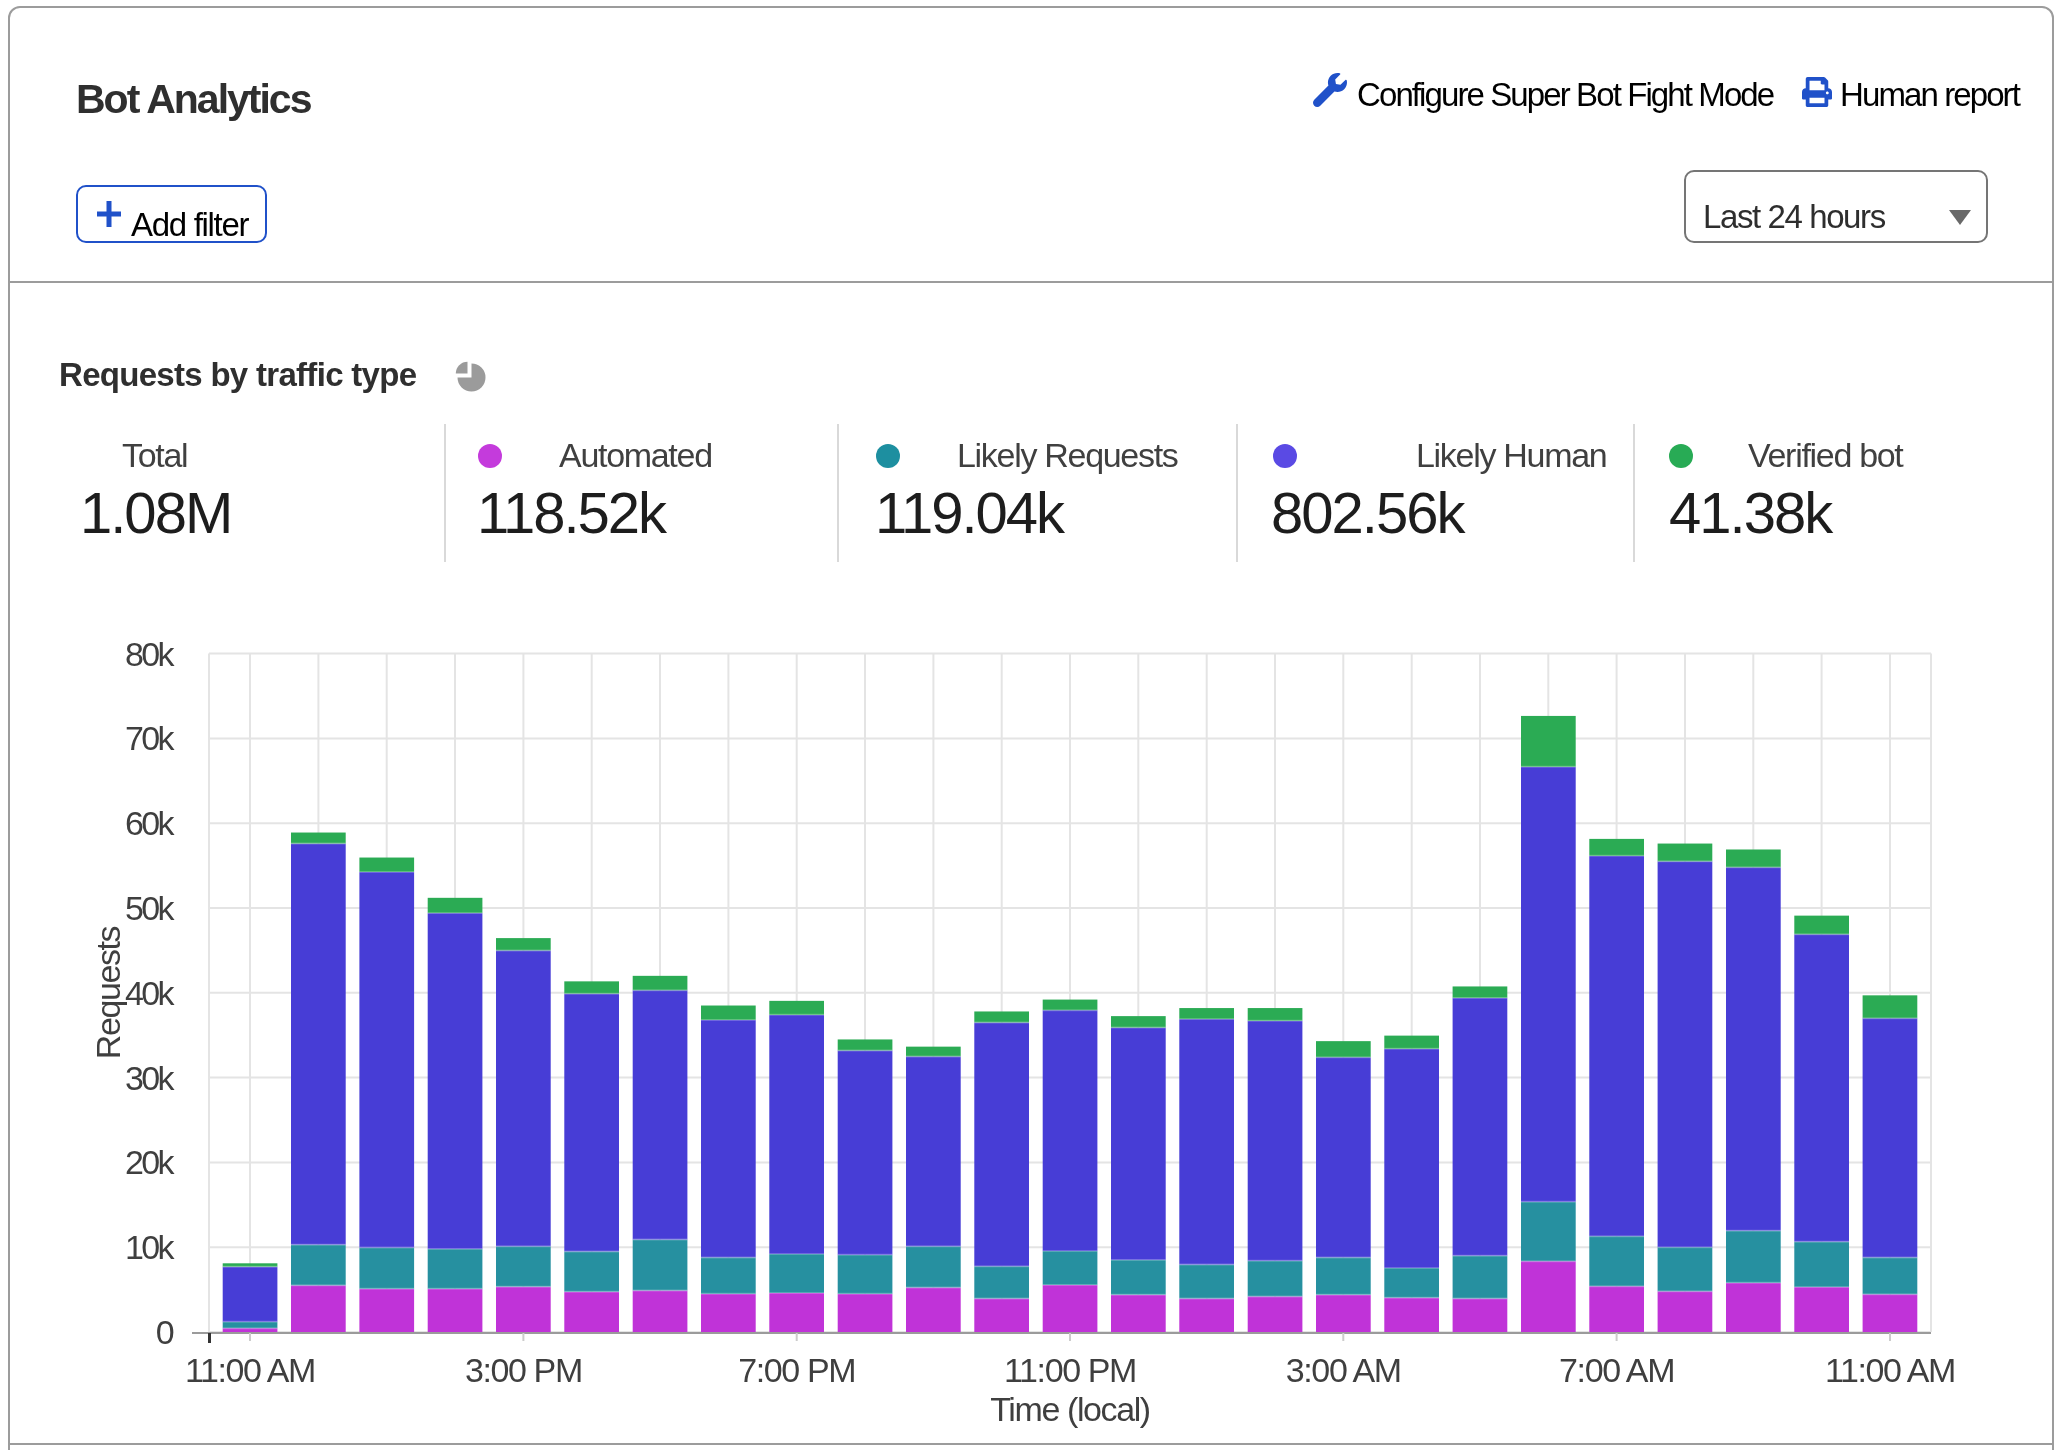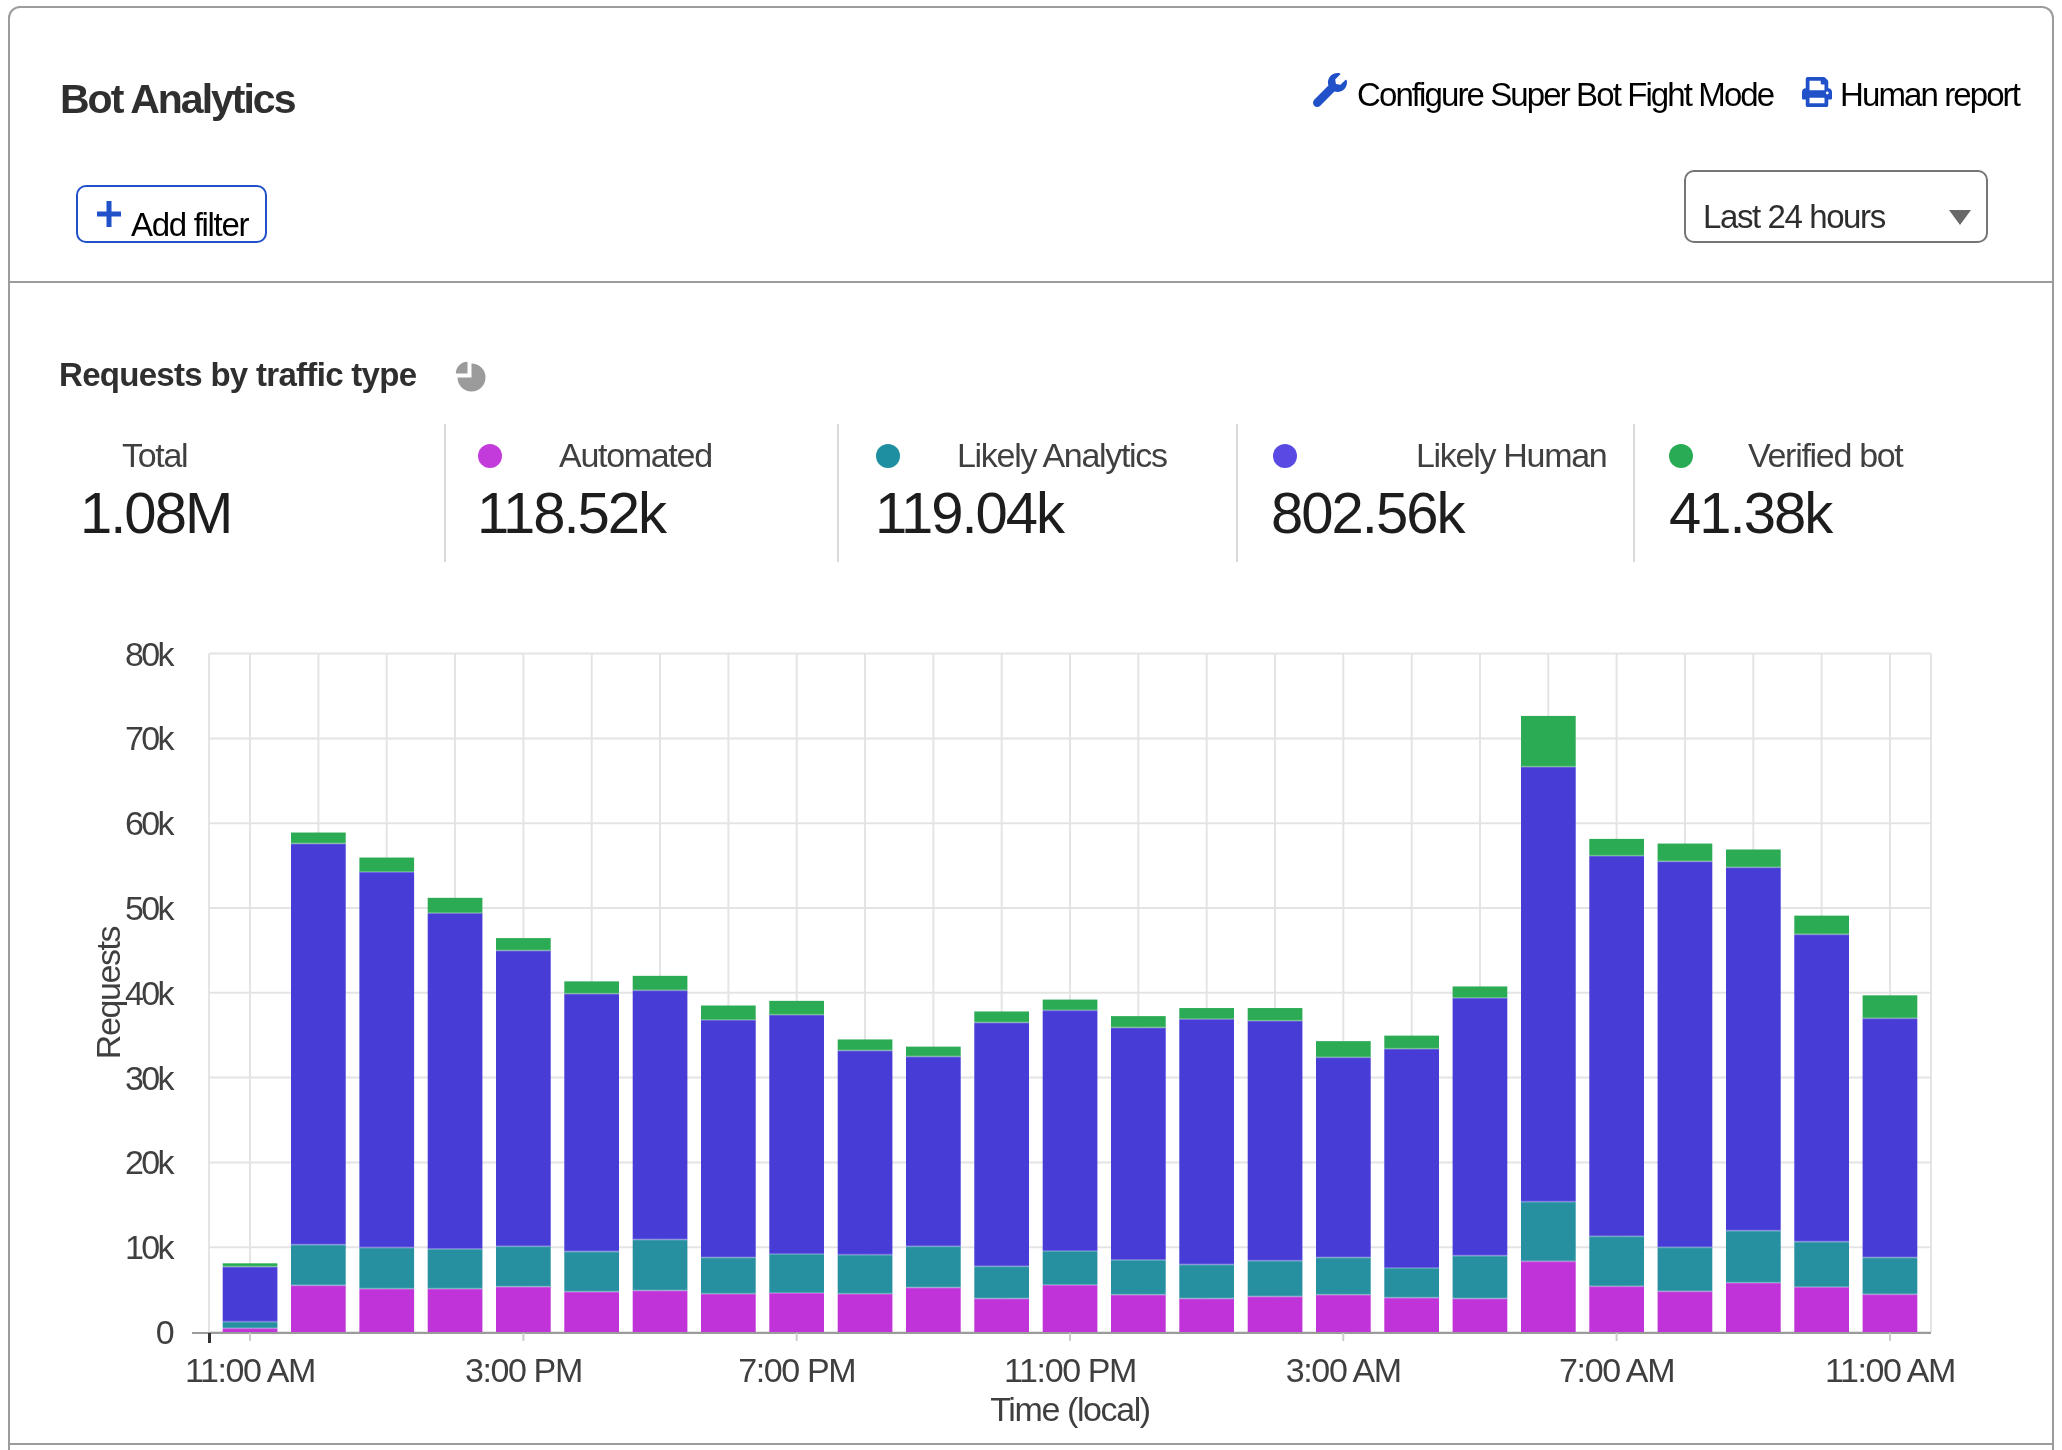--- a/index.html
+++ b/index.html
@@ -10,21 +10,21 @@
   .hr { position:absolute; left:8px; width:2046px; height:2px; background:#9c9c9c; }
   .link { font-size:33px; letter-spacing:-1.9px; color:#000000; }
   .slabel { position:absolute; top:438px; font-size:34px; letter-spacing:-1.3px; color:#404040; line-height:1;margin-left:39px; }
   .snum { position:absolute; top:484px; font-size:58px; letter-spacing:-2.0px; color:#1d1d1d; font-weight:normal; line-height:1; }
 </style></head>
 <body>
   <div class="card"></div>
   <div class="hr" style="top:281px"></div>
   <div class="hr" style="top:1443px"></div>
 
-  <div class="abs" style="left:60px;top:78.5px;font-size:41px;font-weight:bold;letter-spacing:-2px;color:#2f2f2f;line-height:1">Bot Analytics</div>
+  <div class="abs" style="left:76px;top:78.5px;font-size:41px;font-weight:bold;letter-spacing:-2px;color:#2f2f2f;line-height:1">Bot Analytics</div>
 
   <svg style="position:absolute;left:1313;top:73" width="34" height="34" viewBox="0 0 512 512">
     <path fill="#2051c9" d="M507.73 109.1c-2.24-9.03-13.54-12.09-20.12-5.51l-74.36 74.36-67.88-11.31-11.31-67.88 74.36-74.36c6.62-6.62 3.43-17.9-5.66-20.16-47.38-11.74-99.55.91-136.58 37.93-39.64 39.64-50.55 97.1-34.05 147.2L18.74 402.76c-24.99 24.99-24.99 65.51 0 90.5 24.99 24.99 65.51 24.99 90.5 0l213.21-213.21c50.12 16.71 107.47 5.68 147.37-34.22 37.07-37.07 49.7-89.32 37.91-136.73z"></path>
   </svg>
   <div class="abs link" style="left:1357px;top:78px;line-height:1">Configure Super Bot Fight Mode</div>
   <svg style="position:absolute;left:1801;top:77" width="32" height="30" viewBox="0 0 512 512">
     <path fill="#2051c9" d="M448 192V77.25c0-8.49-3.37-16.62-9.37-22.63L393.37 9.37c-6-6-14.14-9.37-22.63-9.37H96C78.33 0 64 14.33 64 32v160c-35.35 0-64 28.65-64 64v112c0 8.84 7.16 16 16 16h48v96c0 17.67 14.33 32 32 32h320c17.67 0 32-14.33 32-32v-96h48c8.84 0 16-7.16 16-16V256c0-35.35-28.65-64-64-64zm-64 256H128v-96h256v96zm0-224H128V64h192v48c0 8.84 7.16 16 16 16h48v96zm48 72c-13.25 0-24-10.75-24-24 0-13.26 10.75-24 24-24s24 10.74 24 24c0 13.25-10.75 24-24 24z"></path>
   </svg>
   <div class="abs link" style="left:1840px;top:78px;line-height:1">Human report</div>
 
@@ -49,21 +49,21 @@
 <div style="position:absolute;left:1273px;top:444px;width:24px;height:24px;border-radius:50%;background:#5a4ae4"></div>
 <div style="position:absolute;left:1669px;top:444px;width:24px;height:24px;border-radius:50%;background:#28ab55"></div>
 
   <div style="position:absolute;left:444px;top:424px;width:2px;height:138px;background:#d9d9d9"></div>
 <div style="position:absolute;left:837px;top:424px;width:2px;height:138px;background:#d9d9d9"></div>
 <div style="position:absolute;left:1236px;top:424px;width:2px;height:138px;background:#d9d9d9"></div>
 <div style="position:absolute;left:1633px;top:424px;width:2px;height:138px;background:#d9d9d9"></div>
 
   <div class="slabel" style="left:83px">Total</div>
 <div class="slabel" style="left:520px">Automated</div>
-<div class="slabel" style="left:918px">Likely Analytics</div>
+<div class="slabel" style="left:918px">Likely Requests</div>
 <div class="slabel" style="left:1377px">Likely Human</div>
 <div class="slabel" style="left:1709px">Verified bot</div>
 <div class="snum" style="left:80px">1.08M</div>
 <div class="snum" style="left:477px">118.52k</div>
 <div class="snum" style="left:875px">119.04k</div>
 <div class="snum" style="left:1271px">802.56k</div>
 <div class="snum" style="left:1669px">41.38k</div>
 
   <svg width="2062" height="850" viewBox="0 600 2062 850" style="position:absolute;left:0;top:600">
 <line x1="209.0" y1="1332.0" x2="1931.0" y2="1332.0" stroke="#e4e4e4" stroke-width="2"></line>

